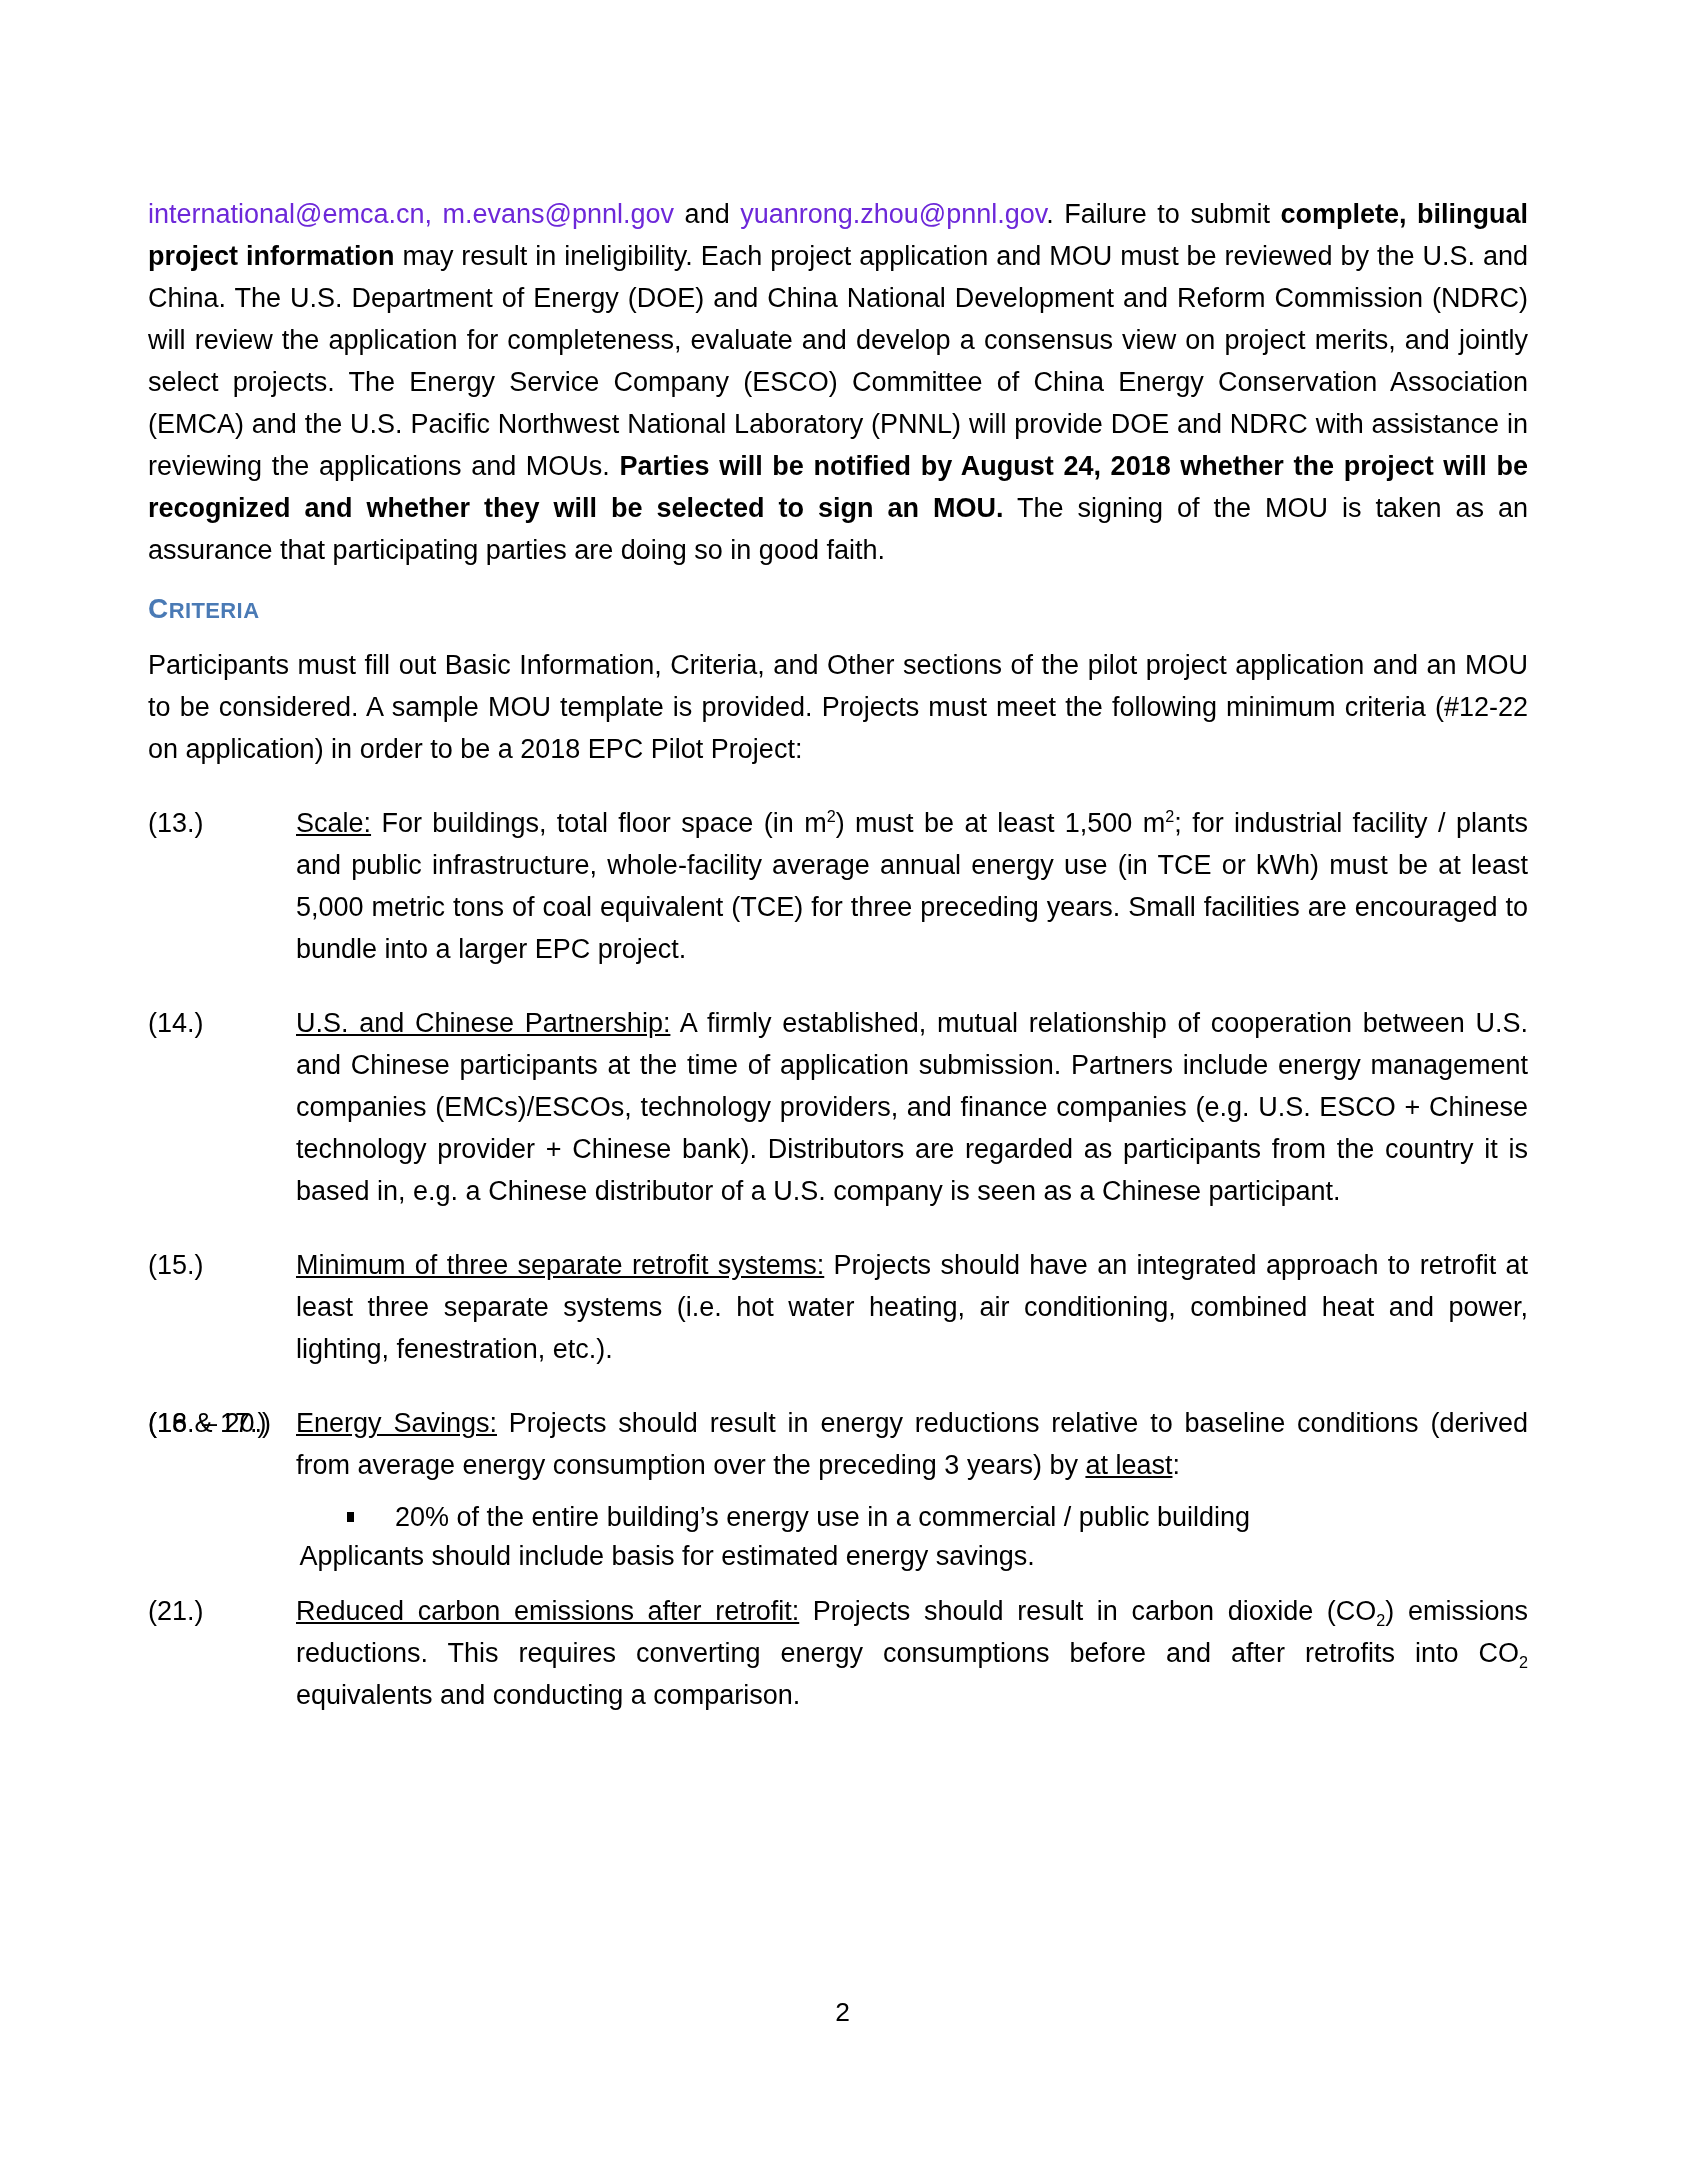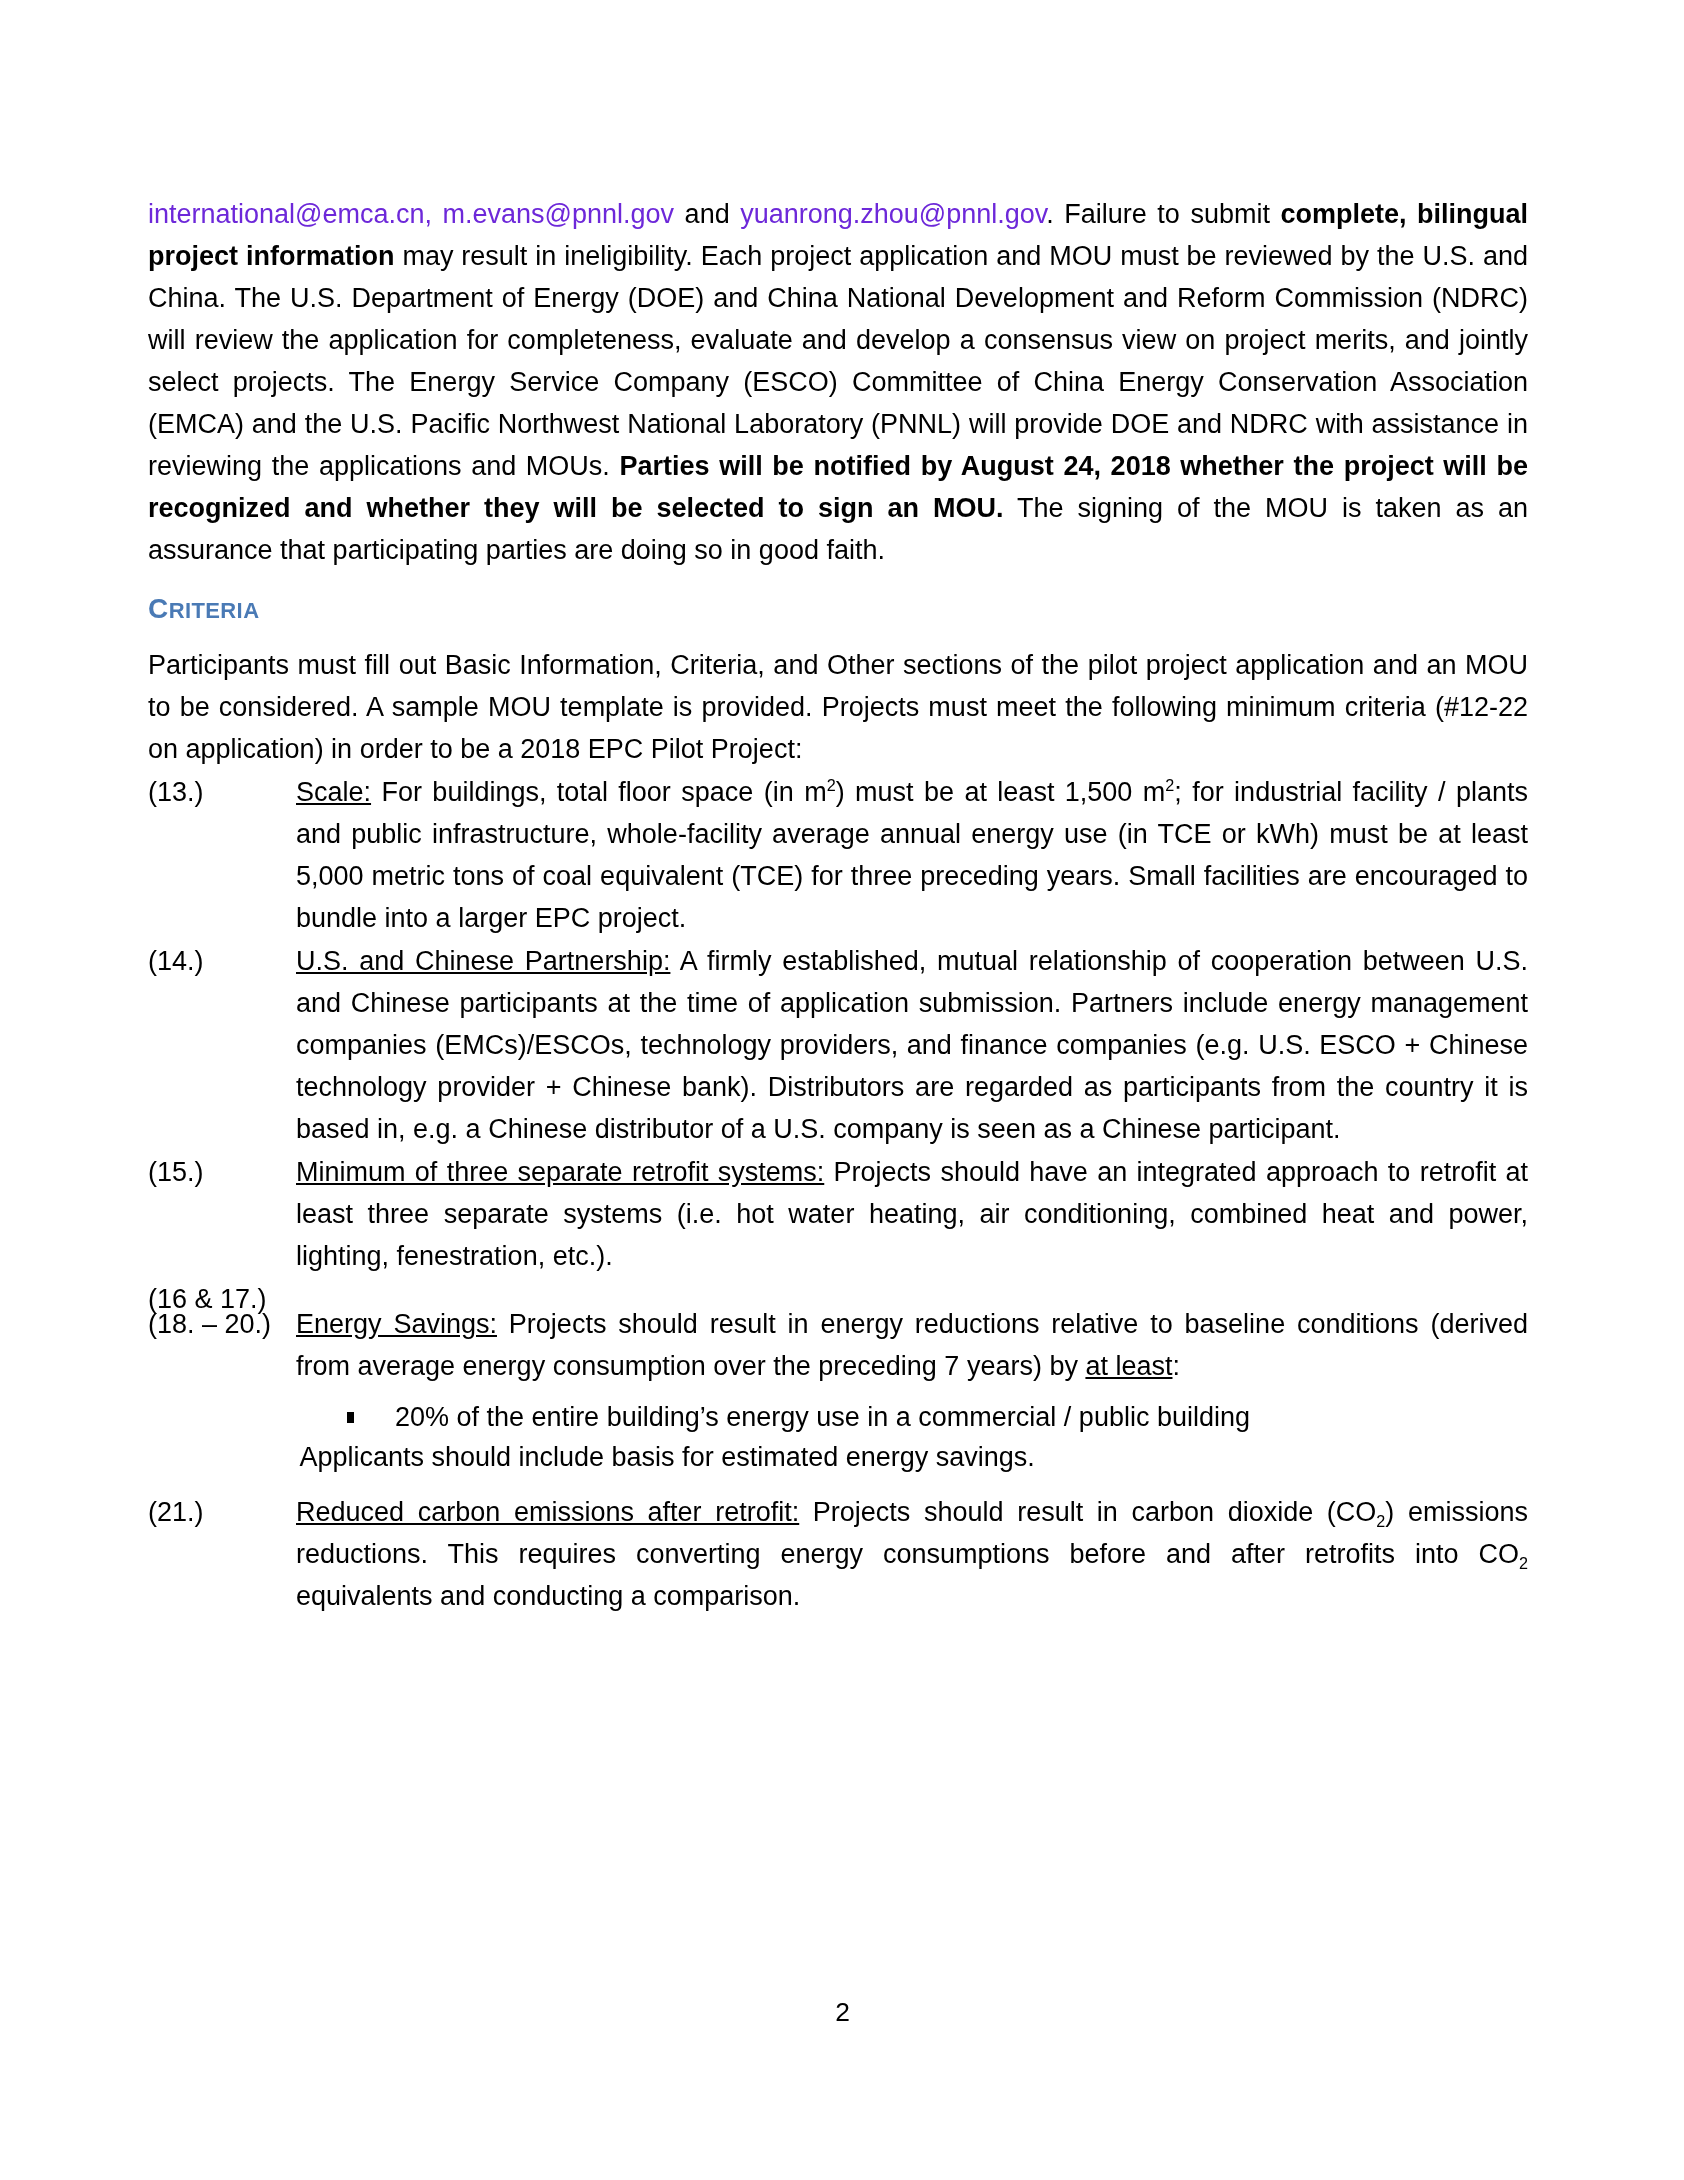--- a/index.html
+++ b/index.html
@@ -6,21 +6,21 @@
     body { width: 1685px; height: 2181px; position: relative; overflow: hidden;
       font-family: "Liberation Sans", sans-serif; color: #000; }
     .page { position: absolute; left: 148px; top: 193px; width: 1380px;
       font-size: 27px; line-height: 42px; }
     .para { text-align: justify; margin: 0; }
     a.link { color: #6d28d9; }
     b { font-weight: bold; }
     .heading { color: #4a7ab5; font-weight: bold; font-size: 22px; letter-spacing: 0.4px;
       margin: 19px 0 15.3px 0; line-height: 37px; }
     .heading .cap { font-size: 28px; }
-    .item { position: relative; padding-left: 148px; margin-top: 1px; text-align: justify; }
+    .item { position: relative; padding-left: 148px; margin-top: 32px; text-align: justify; }
     .item .num { position: absolute; left: 0; top: 0; }
     .item .body { display: block; }
     u { text-decoration: underline; }
     sup, sub { font-size: 60%; line-height: 0; }
     .bullets { list-style: none; margin: 13.6px 0 0 0; padding: 0 0 0 99px; }
     .bullets li { position: relative; line-height: 35px; margin-bottom: 3.4px; }
     .bullets li .bullet { position: absolute; left: -48px; top: 12px; width: 6.8px; height: 10.2px; background: #000; }
     .applicants { margin-left: 3.4px; line-height: 37px; }
     .pagenum { position: absolute; top: 1997px; left: 0; width: 1685px; text-align: center;
       font-size: 26.4px; }
@@ -50,21 +50,21 @@
     <span class="num">(15.)</span>
     <span class="body"><u>Minimum of three separate retrofit systems:</u><span> Projects should have an integrated approach to retrofit at least three separate systems (i.e. hot water heating, air conditioning, combined heat and power, lighting, fenestration, etc.).</span></span>
   </div>
 
   <div class="item">
     <span class="num">(16 &amp; 17.)</span>
   </div>
 
   <div class="item" style="margin-top:25.6px;">
     <span class="num">(18. – 20.)</span>
-    <span class="body"><u>Energy Savings:</u><span> Projects should result in energy reductions relative to baseline conditions (derived from average energy consumption over the preceding 7 years) by </span><u>at least</u><span>:</span></span>
+    <span class="body"><u>Energy Savings:</u><span> Projects should result in energy reductions relative to baseline conditions (derived from average energy consumption over the preceding 3 years) by </span><u>at least</u><span>:</span></span>
     <ul class="bullets">
       <li><span class="bullet"></span><span>20% of the entire building’s energy use in a commercial / public building</span></li>
     </ul>
     <div class="applicants">Applicants should include basis for estimated energy savings.</div>
   </div>
 
   <div class="item" style="margin-top:15px;">
     <span class="num">(21.)</span>
     <span class="body"><u>Reduced carbon emissions after retrofit:</u><span> Projects should result in carbon dioxide (CO</span><sub>2</sub><span>) emissions reductions. This requires converting energy consumptions before and after retrofits into CO</span><sub>2</sub><span> equivalents and conducting a comparison.</span></span>
   </div>

